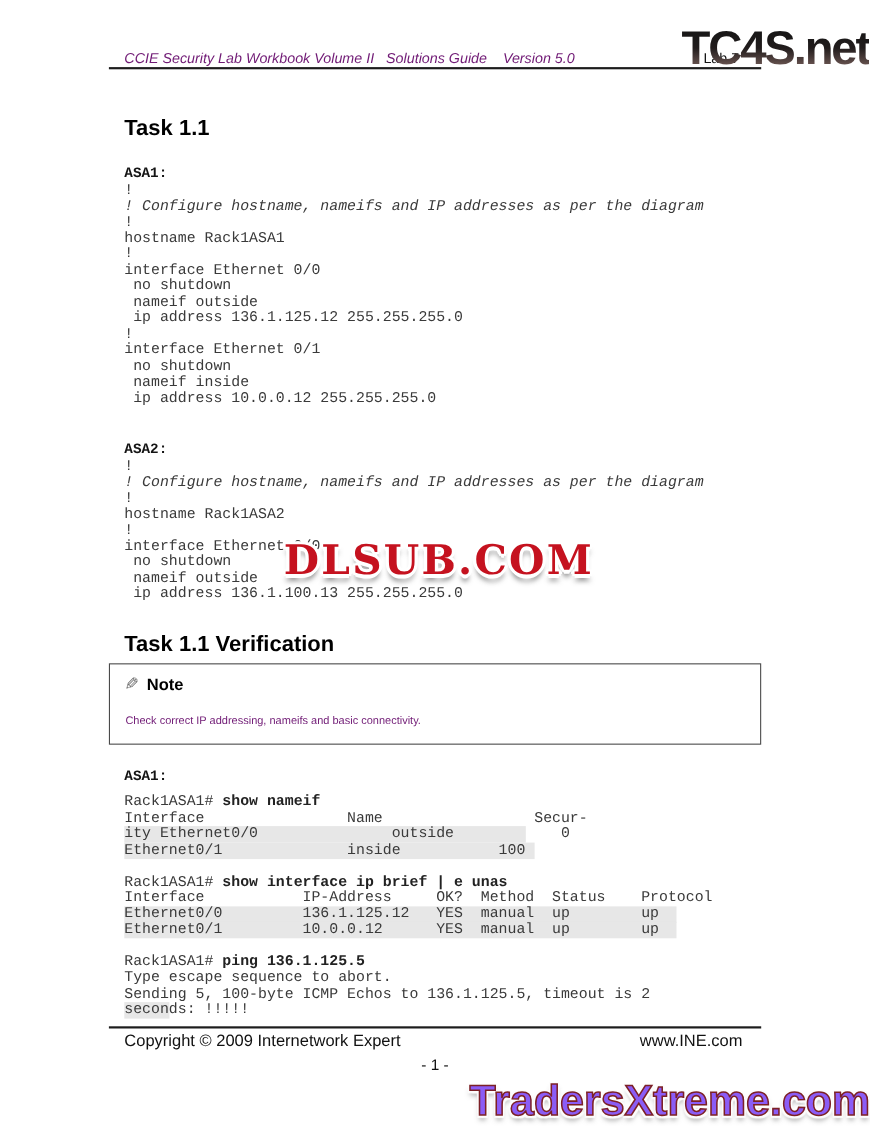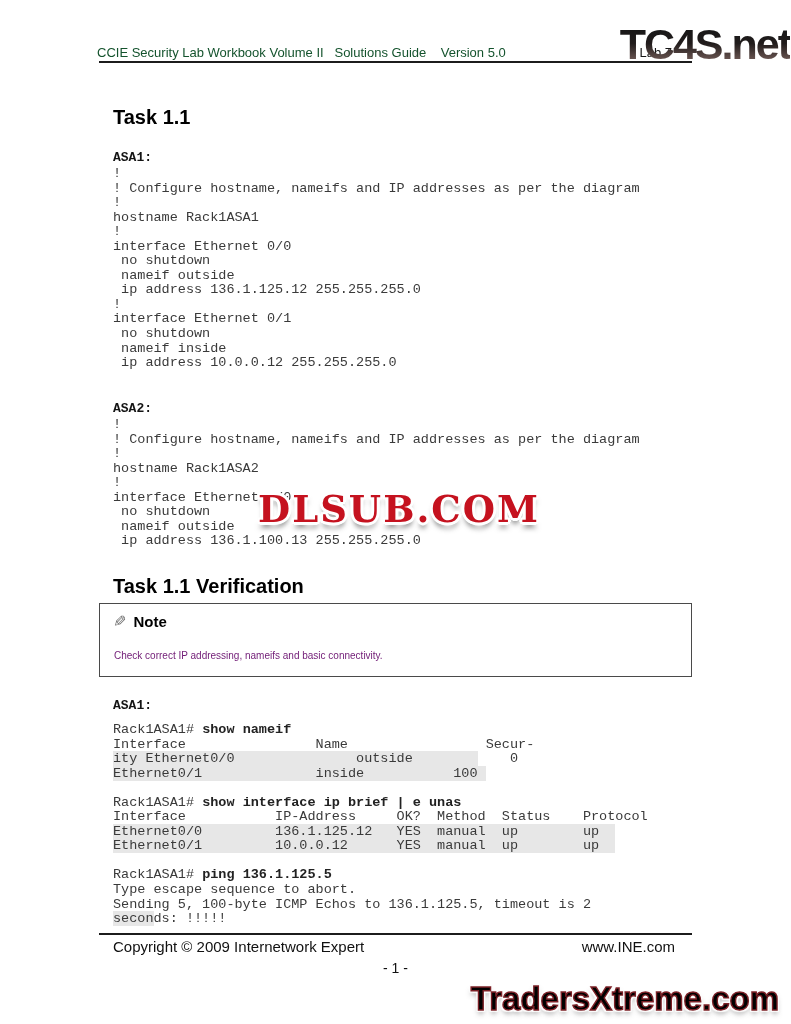--- a/index.html
+++ b/index.html
@@ -8,21 +8,21 @@
     position: relative;
     width: 791px;
     height: 1024px;
     background: #ffffff;
     margin: 0 auto;
     overflow: hidden;
     font-family: "Liberation Sans", sans-serif;
     color: #1a1a1a;
   }
   
-  .hdr-left  { position: absolute; left: 97px; top: 45px; font-size: 13px; white-space: pre; color: #14532d; }
+  .hdr-left  { position: absolute; left: 113px; top: 45px; font-size: 13px; white-space: pre; color: #701a75; font-style: italic; }
   .hdr-right { position: absolute; right: 119px; top: 45px; font-size: 13px; color: #161616; }
   .hdr-rule  { position: absolute; left: 99px; top: 61px; width: 593px; height: 2px; background: #1c1c1c; }
 
   .tc4s-logo {
     position: absolute; right: 1px; top: 0px;
     font-size: 43px; font-weight: bold; letter-spacing: -2px;
     font-family: "Liberation Sans", sans-serif;
     color: #352b2a;
     z-index: 5;
     margin-top: 20px;
@@ -42,21 +42,21 @@
     font-size: 13px; font-weight: bold; color: #141414;
   }
   
   .code {
     position: absolute; left: 113px;
     font-family: "Liberation Mono", "DejaVu Sans Mono", monospace;
     font-size: 13.5px; line-height: 14.55px; color: #3a3a3a;
   }
   .code .cl { white-space: pre; }
   .code .b  { font-weight: bold; color: #222; }
-  .code .i  { }
+  .code .i  { font-style: italic; }
   .code .hl { background: #e7e7e7; }
   
   .note-box {
     position: absolute; left: 99px; top: 603px; width: 593px; height: 74px;
     border: 1px solid #4a4a4a; background: #fff;
   }
   .note-head { position: absolute; left: 13px; top: 8px; font-size: 15px; font-weight: bold; color: #000; }
   .pencil-icon { display: inline-block; transform: scaleX(-1); font-weight: normal; color: #6e6e6e; margin-right: 7px; font-size: 16px; }
   .note-body { position: absolute; left: 14px; top: 46px; font-size: 10px; color: #701a75; }
   
@@ -66,24 +66,24 @@
     font-family: "DejaVu Serif", "Liberation Serif", serif;
     font-size: 37px; font-weight: bold; letter-spacing: 2px;
     color: #c5121f;
     text-shadow:
       -2px -2px 0 #fff, 2px -2px 0 #fff, -2px 2px 0 #fff, 2px 2px 0 #fff,
       -3px 0 0 #fff, 3px 0 0 #fff, 0 -3px 0 #fff, 0 3px 0 #fff,
       0 6px 5px rgba(60,60,60,0.55);
     z-index: 6;
   }
   .traders {
-    position: absolute; right: 12px; top: 980px;
+    position: absolute; right: 0; top: 980px;
     font-family: "Liberation Sans", sans-serif;
-    font-size: 33px; font-weight: bold; letter-spacing: 0px;
-    color: #000000;
+    font-size: 39px; font-weight: bold; letter-spacing: 0px;
+    color: #8b5cf6;
     -webkit-text-stroke: 1.4px #7c2026;
     text-shadow:
       -2px -2px 1px #fdfdfd, 2px -2px 1px #fdfdfd, -2px 2px 1px #fdfdfd, 2px 2px 1px #fdfdfd,
       0 4px 5px rgba(80,80,80,0.5);
     z-index: 5;
   }
   
   .ftr-rule { position: absolute; left: 99px; top: 933px; width: 593px; height: 2px; background: #1c1c1c; }
   .ftr-left  { position: absolute; left: 113px; top: 938px; font-size: 15px; color: #111; }
   .ftr-right { position: absolute; right: 116px; top: 938px; font-size: 15px; color: #111; margin-left: 40px; }

